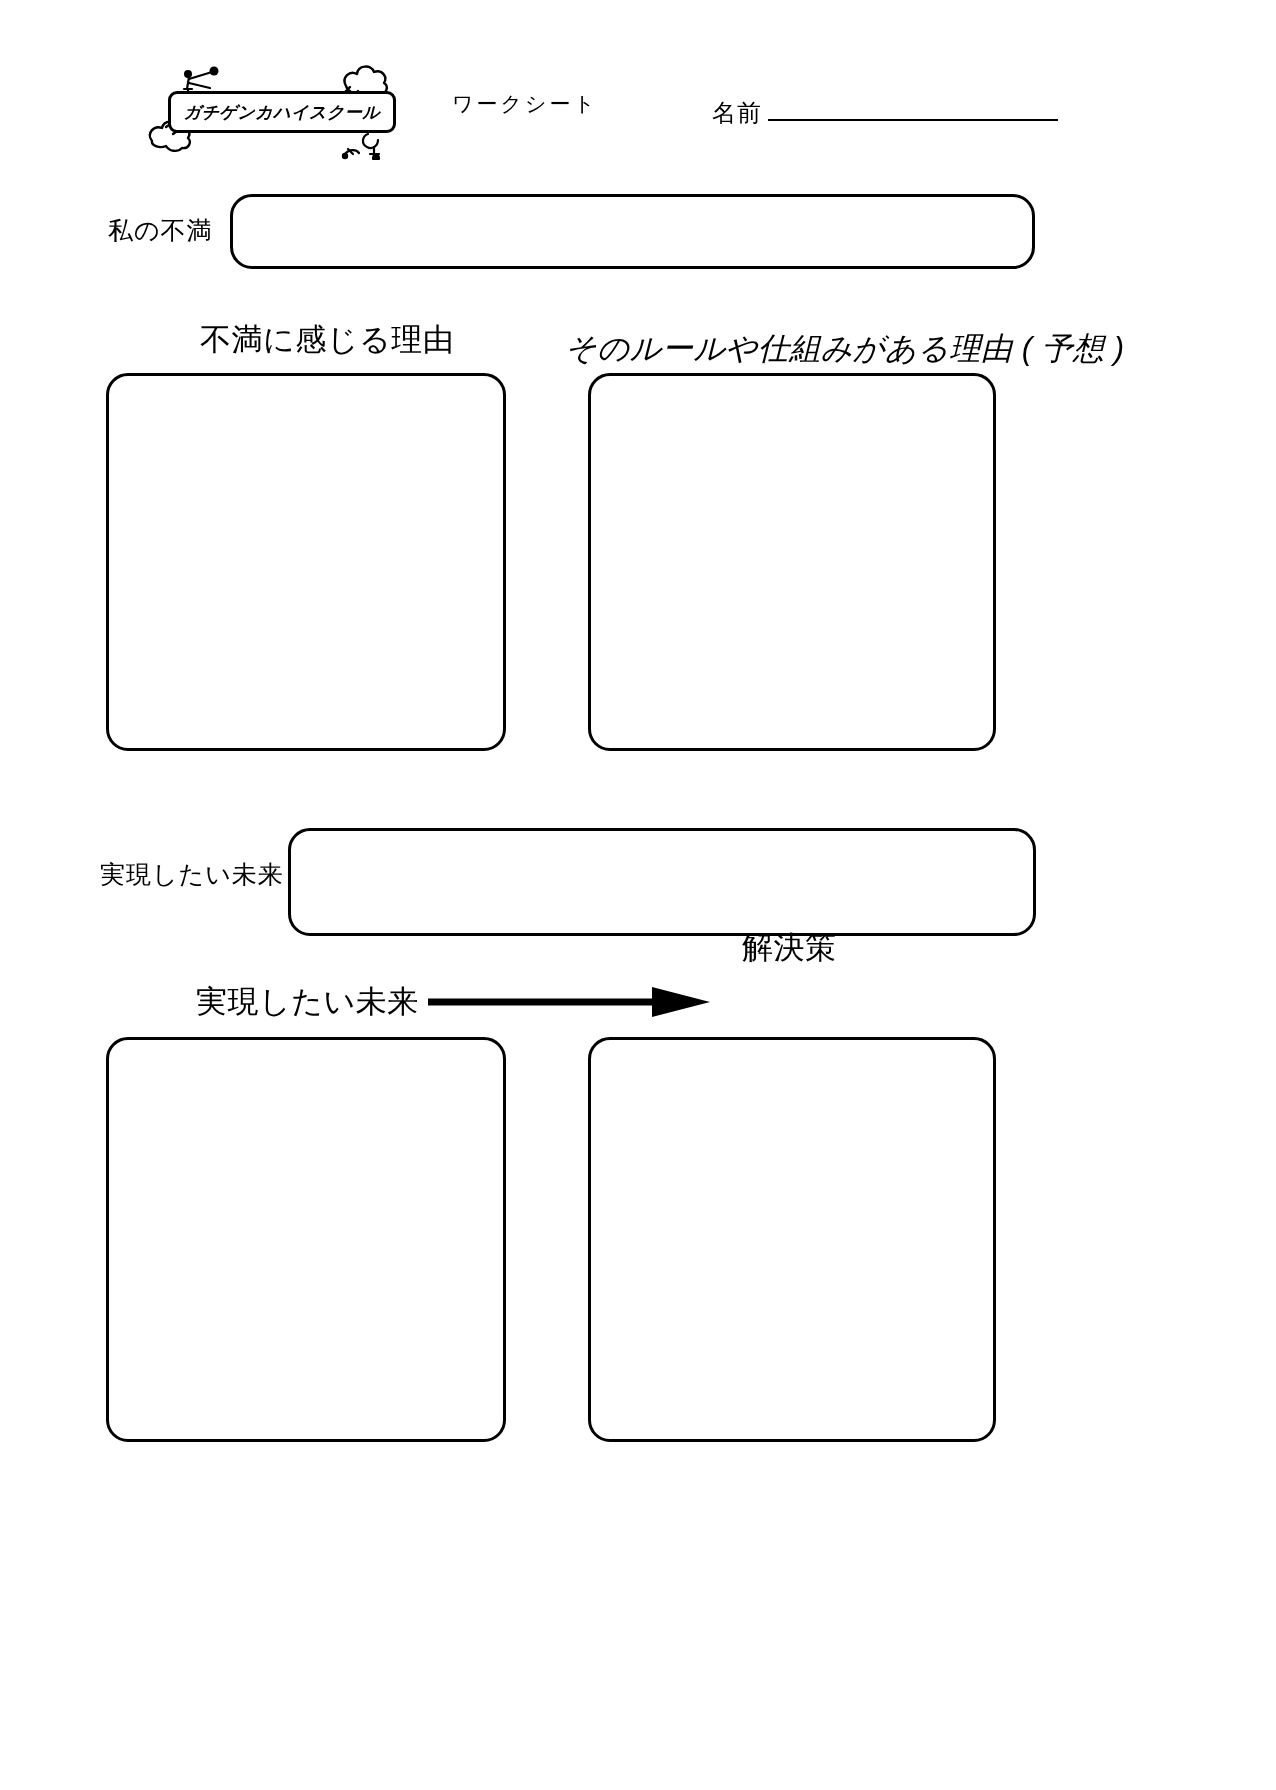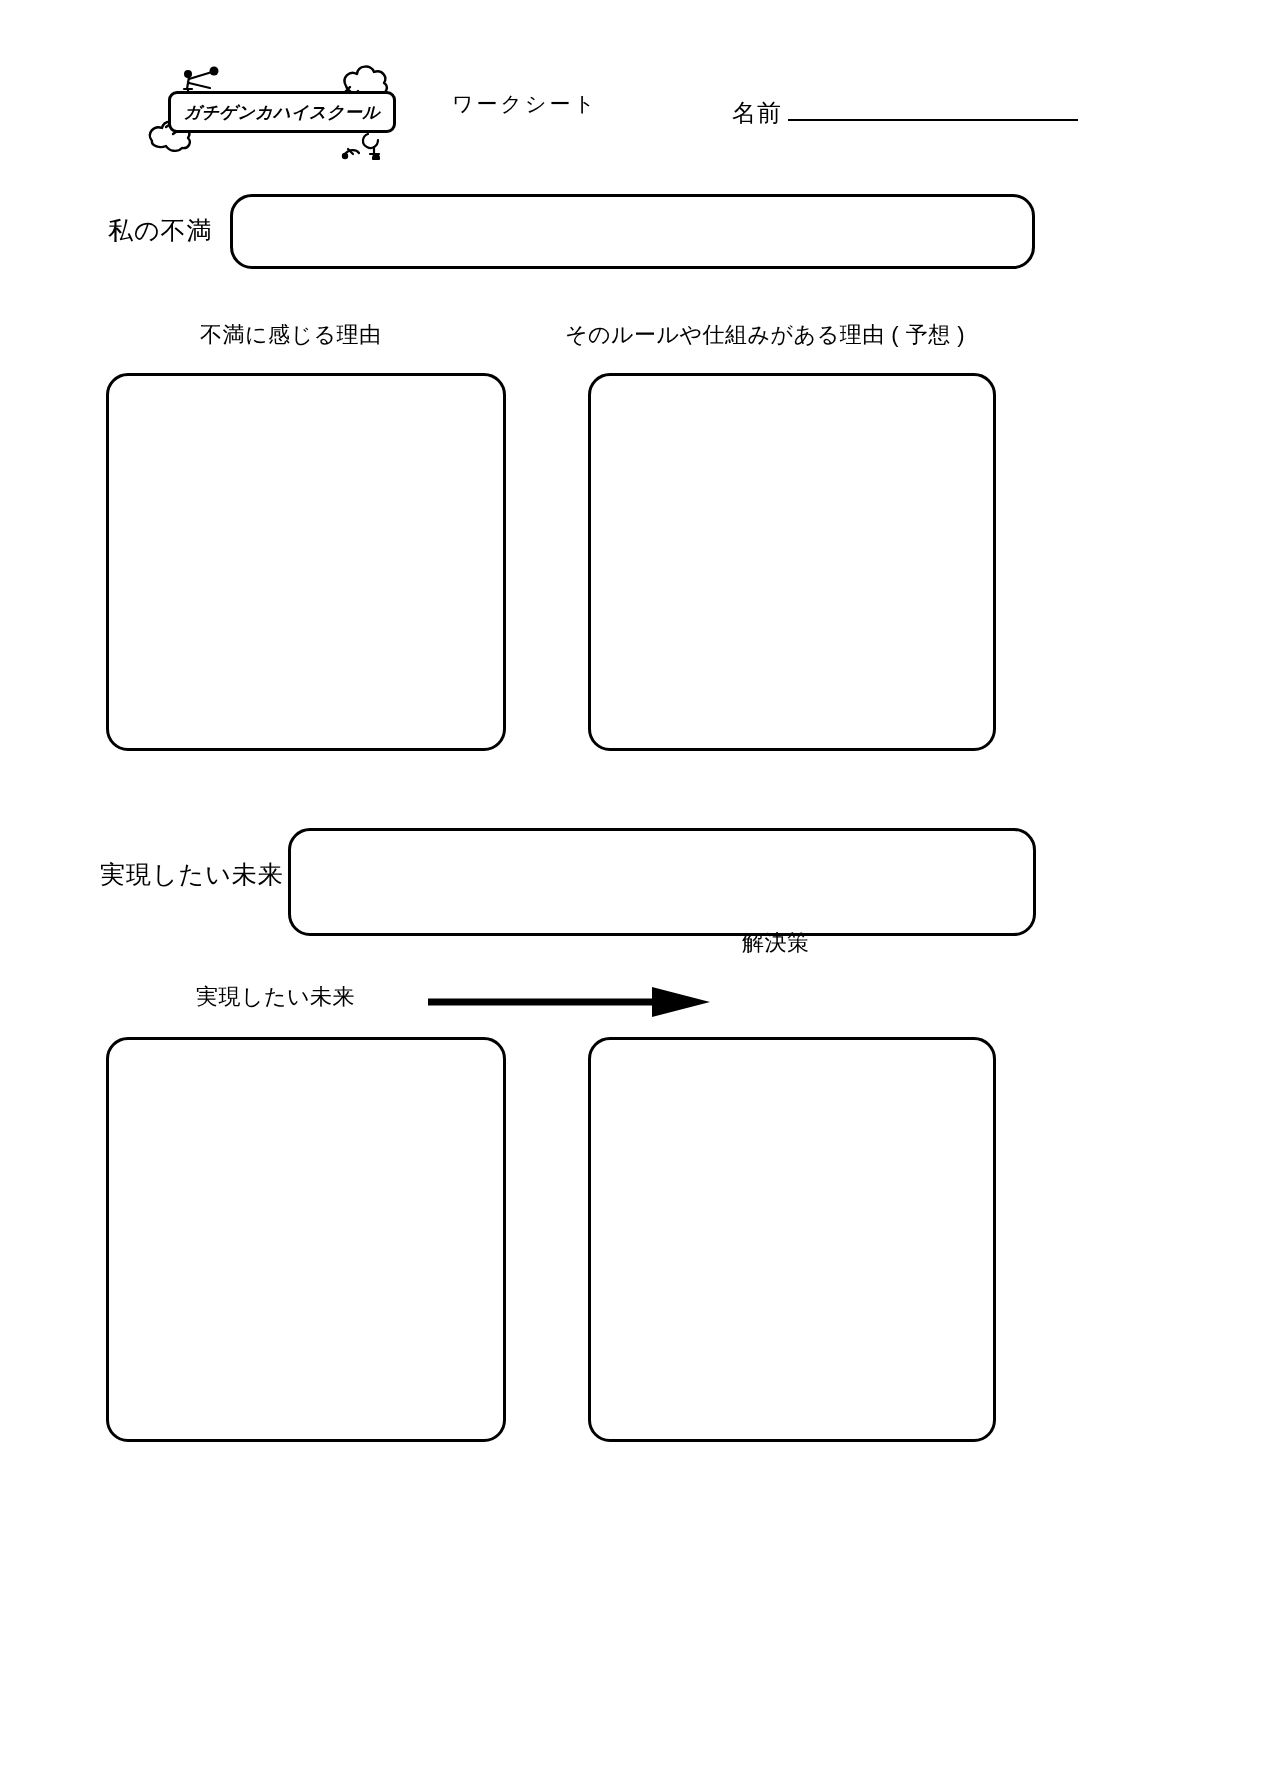--- a/index.html
+++ b/index.html
@@ -82,21 +82,20 @@
     white-space: nowrap;
   }
 
   .name-wrap {
     position: absolute;
     left: 712px;
     top: 52px;
     display: flex;
     align-items: baseline;
     white-space: nowrap;
-    margin-left: 20px;
   }
   .name-label {
     font-size: 24px;
     letter-spacing: 1px;
   }
   .name-line {
     display: inline-block;
     width: 290px;
     border-bottom: 2.5px solid #000;
     margin-left: 6px;
@@ -116,33 +115,33 @@
     position: absolute;
     font-size: 25px;
     letter-spacing: 1px;
     white-space: nowrap;
     line-height: 1;
     margin-left: 22px;
   }
 
   .col-label {
     position: absolute;
-    font-size: 22px;
+    font-size: 31px;
     letter-spacing: 0.5px;
     white-space: nowrap;
     line-height: 1;
   }
 
   
   .s1-label { left: 86px;  top: 218px; }
   .s1-box   { left: 230px; top: 194px; width: 805px; height: 75px; }
 
   
   .s2-label-left  { left: 200px; top: 324px; }
-  .s2-label-right { left: 565px; top: 324px; }
+  .s2-label-right { left: 565px; top: 333px; font-style: italic; }
   .s2-box-left    { left: 106px; top: 373px; width: 400px; height: 378px; }
   .s2-box-right   { left: 588px; top: 373px; width: 408px; height: 378px; }
 
   
   .s3-label { left: 78px;  top: 862px; }
   .s3-box   { left: 288px; top: 828px; width: 748px; height: 108px; }
 
   
   .s4-label-left  { left: 196px; top: 986px; }
   .s4-label-right { left: 742px; top: 932px; }

